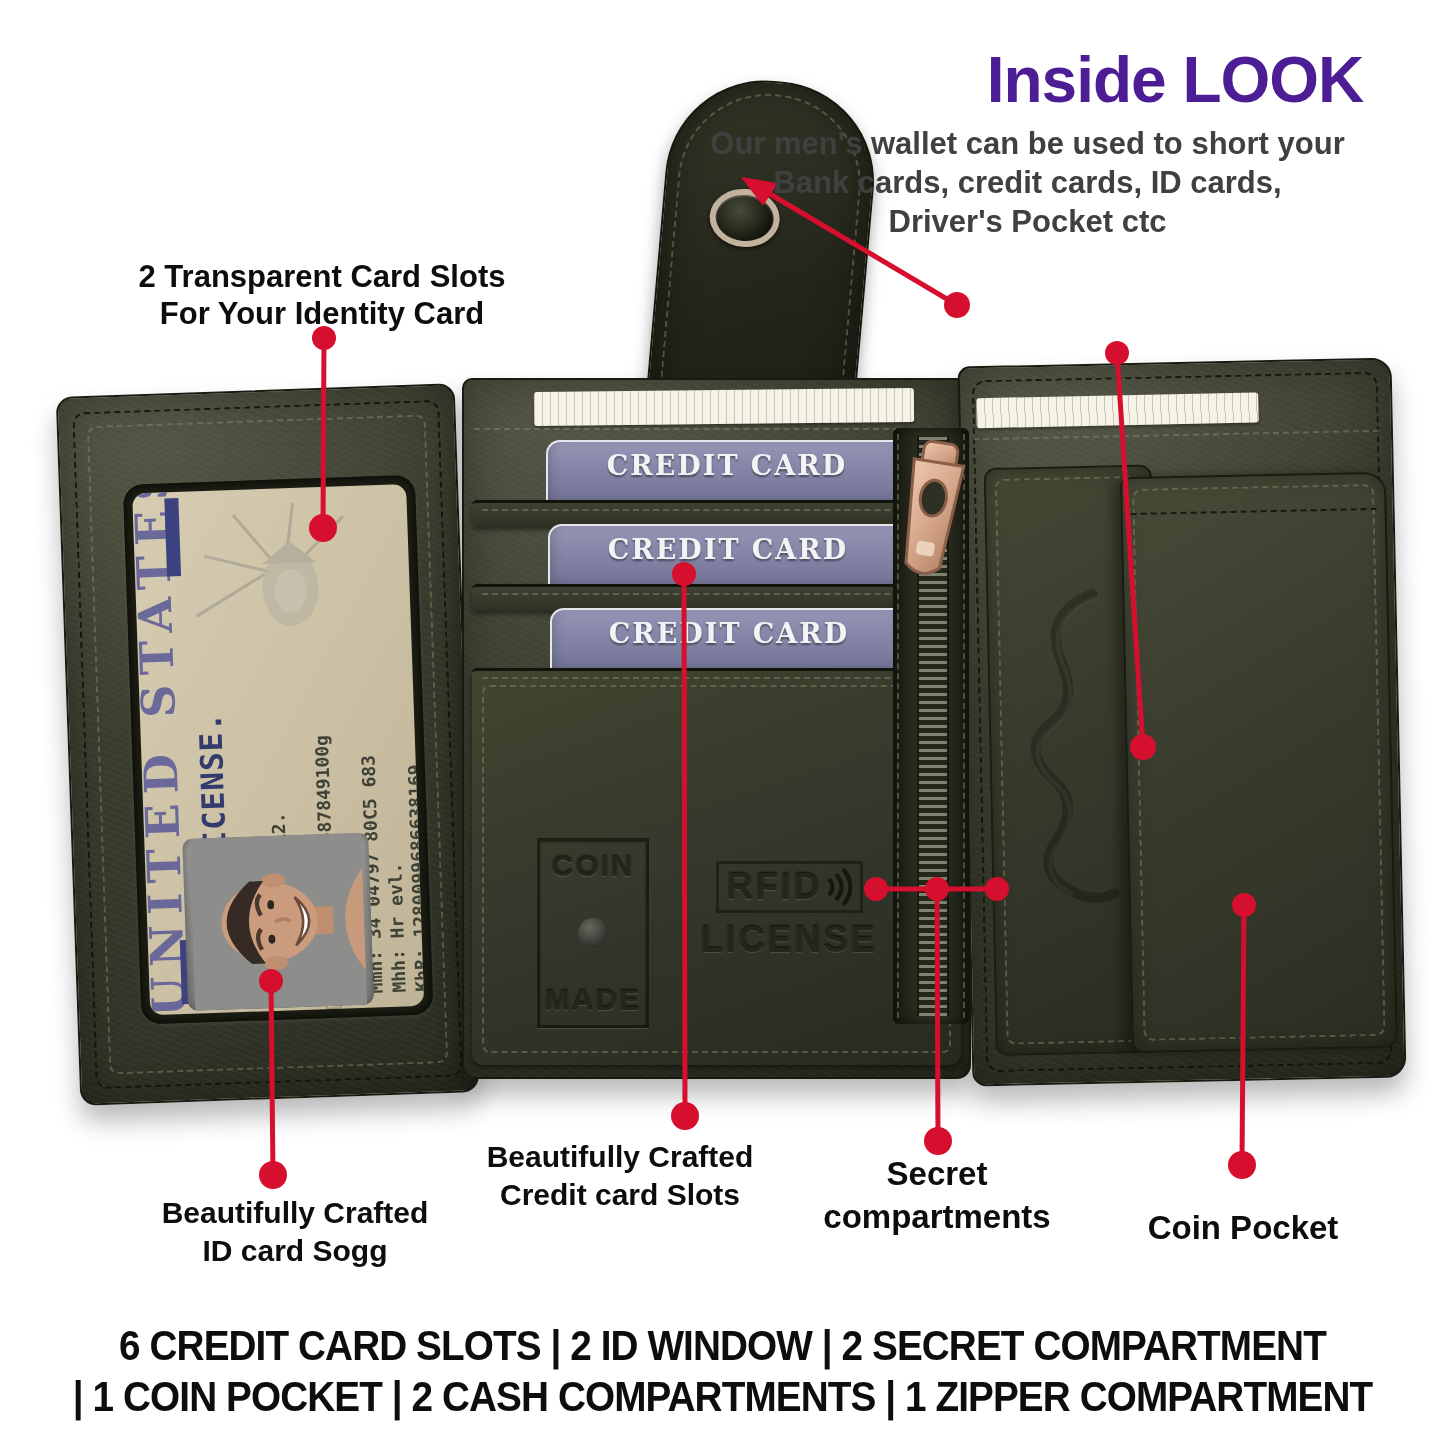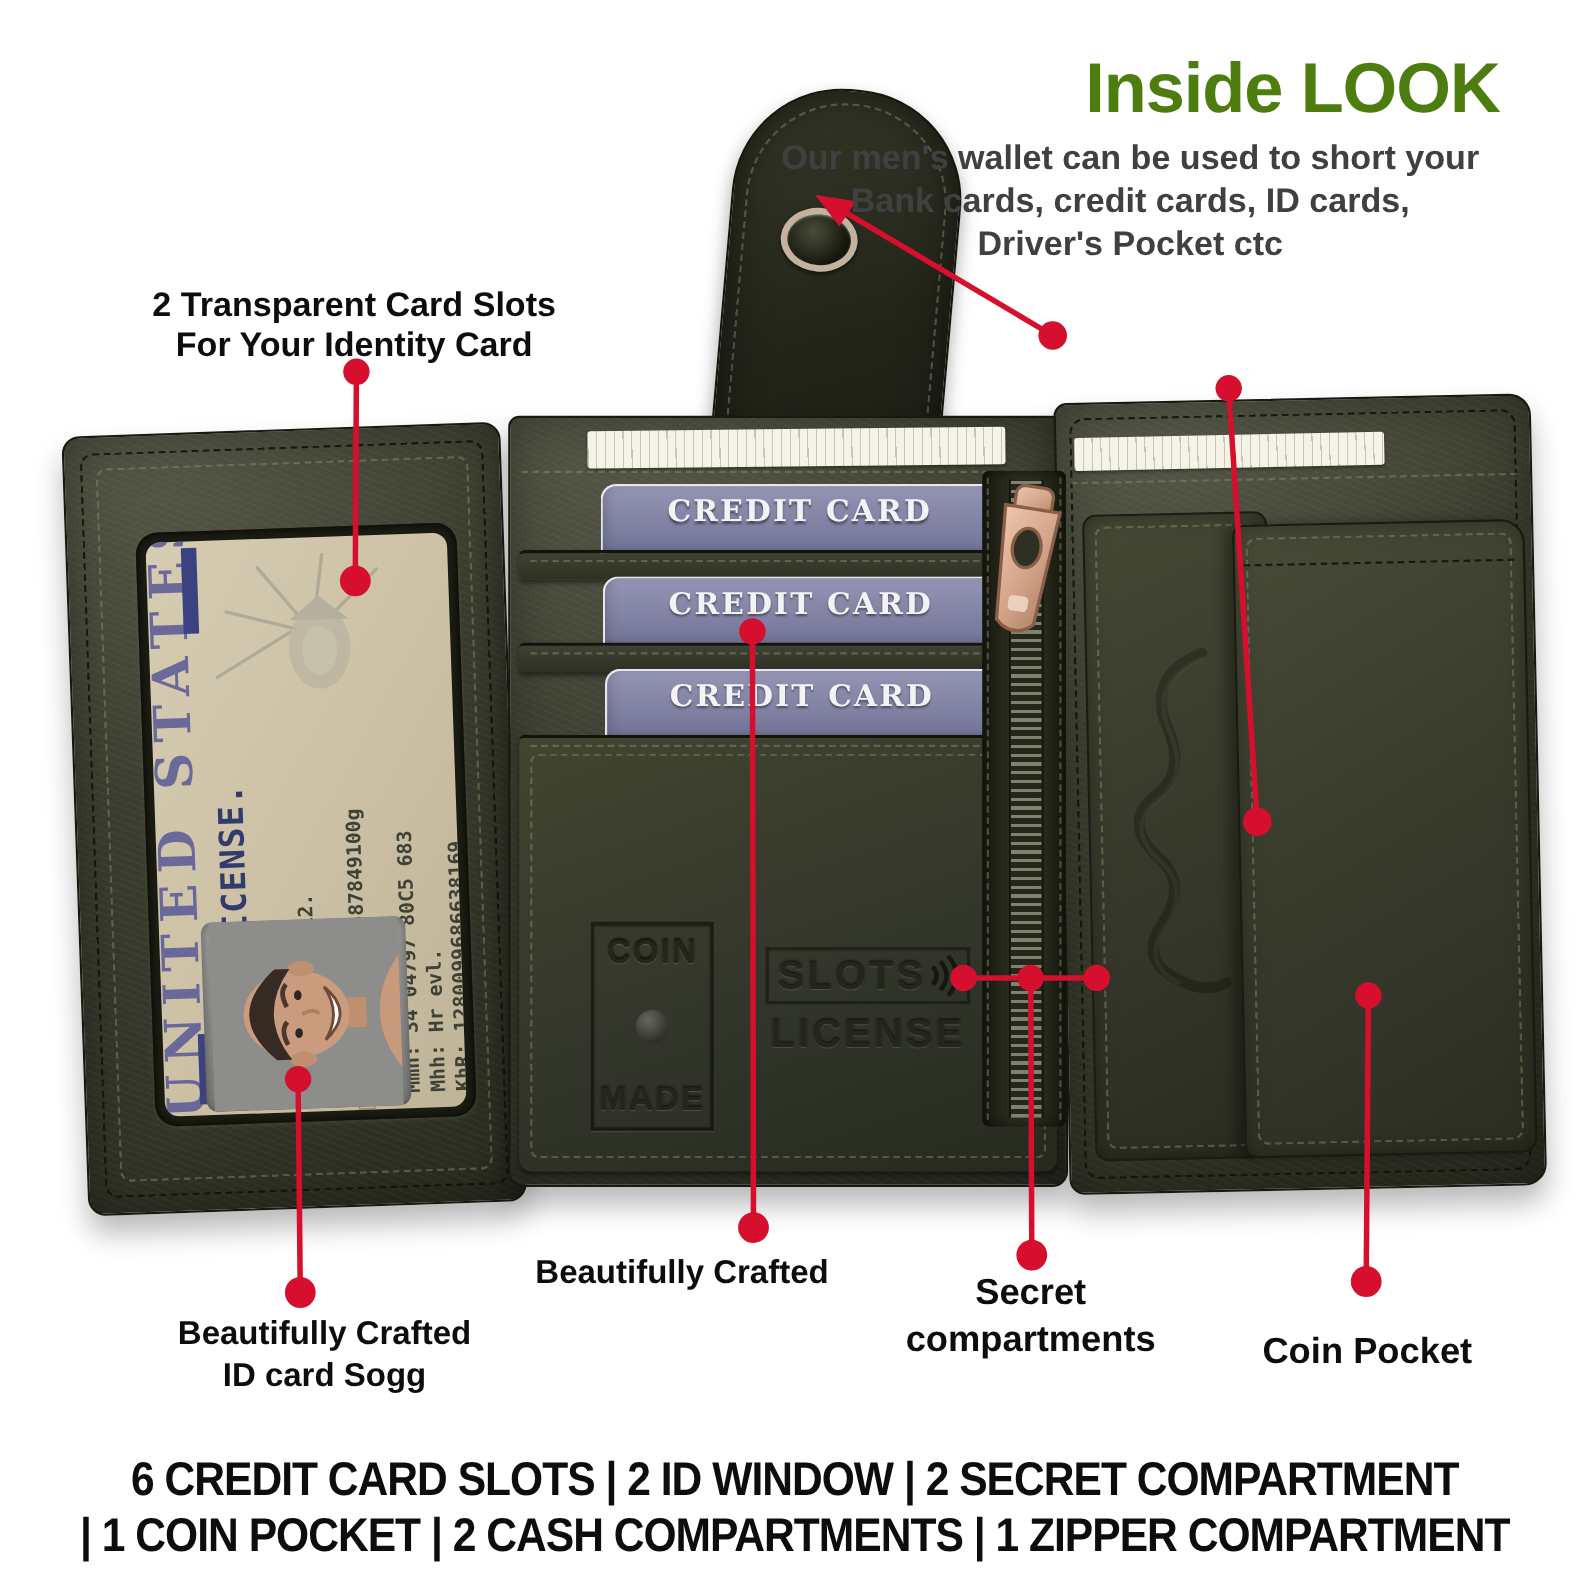--- a/index.html
+++ b/index.html
@@ -13,21 +13,21 @@
      linear-gradient(150deg,#4b4e3b 0%,#3a3d2e 45%,#2a2c20 100%);}
   .panel{position:absolute;border:2px solid #181a10;border-radius:16px;
          box-shadow:0 16px 26px rgba(0,0,0,.28), inset 0 0 50px rgba(0,0,0,.38);}
   .stitch{position:absolute;border:2px dashed rgba(16,18,8,.85);border-radius:12px;pointer-events:none;}
   .stitch.light{border-color:rgba(140,145,108,.45);}
   .lip{position:absolute;left:8px;width:489px;border-top:3px solid #12140c;border-radius:5px;
        background:linear-gradient(#3f4232,#2e3023);box-shadow:0 3px 5px rgba(0,0,0,.45);}
   .lip .st{position:absolute;left:10px;right:10px;top:6px;border-top:2px dashed rgba(150,155,118,.4);}
   
   .lbl{position:absolute;text-align:center;font-weight:bold;color:#0d0d0d;z-index:60;line-height:1.2;}
-  .title{font-size:64px;letter-spacing:-1px;color:#4d7c0f;}
+  .title{font-size:64px;letter-spacing:-1px;color:#4c1d95;}
   .subtitle{font-size:31px;color:#404040;line-height:39px;}
   .callout-lg{font-size:33px;line-height:43px;}
   .callout-md{font-size:30px;line-height:38px;}
   .callout-sm{font-size:31px;line-height:37px;}
   .summary{font-size:43px;line-height:51px;transform:scaleX(.9);transform-origin:center;letter-spacing:-1px;}
   
   .ccard{position:absolute;height:70px;border:2px solid #e6e6ef;border-bottom:none;
          border-radius:14px 14px 0 0;
          background:linear-gradient(#9494b4,#6e6e93);box-shadow:inset 0 -8px 14px rgba(0,0,0,.25);
          display:flex;justify-content:center;align-items:flex-start;}
@@ -166,21 +166,21 @@
                   border:3px solid rgba(8,10,2,.55);box-shadow:0 1px 1px rgba(255,255,255,.12), inset 0 1px 2px rgba(0,0,0,.5);
                   display:flex;flex-direction:column;align-items:center;justify-content:space-between;padding:8px 0;">
         <div class="emboss" style="font-size:30px;letter-spacing:2px;">COIN</div>
         <div style="width:30px;height:30px;border-radius:50%;
                     background:radial-gradient(circle at 38% 32%, rgba(255,255,255,.25), rgba(0,0,0,.5));"></div>
         <div class="emboss" style="font-size:30px;letter-spacing:2px;">MADE</div>
       </div>
 
       <div style="position:absolute;left:222px;top:190px;width:190px;text-align:center;">
         <div style="display:inline-flex;align-items:center;border:3px solid rgba(8,10,2,.45);padding:2px 8px;">
-          <span class="emboss" style="font-size:36px;letter-spacing:3px;">SLOTS</span>
+          <span class="emboss" style="font-size:36px;letter-spacing:3px;">RFID</span>
           <svg width="26" height="40" viewBox="0 0 26 40" style="margin-left:3px;">
             <g stroke="rgba(10,12,4,.7)" stroke-width="4" fill="none">
               <path d="M3,12 q7,8 0,16"></path>
                 <path d="M10,7 q11,13 0,26"></path>
                 <path d="M17,2 q15,18 0,36"></path>
             </g>
           </svg>
         </div>
         <div class="emboss" style="font-size:36px;letter-spacing:3px;margin-top:6px;">LICENSE</div>
       </div>
@@ -281,20 +281,21 @@
   </div>
 
   <div class="lbl callout-sm" style="left:77px;top:258px;width:490px;">
     <div>2 Transparent Card Slots</div>
     <div>For Your Identity Card</div>
   </div>
 
 
   <div class="lbl callout-md" style="left:400px;top:1138px;width:440px;">
     <div>Beautifully Crafted</div>
+    <div>Credit card Slots</div>
   </div>
 
   <div class="lbl callout-md" style="left:75px;top:1194px;width:440px;">
     <div>Beautifully Crafted</div>
     <div>ID card Sogg</div>
   </div>
 
   <div class="lbl callout-lg" style="left:717px;top:1152px;width:440px;">
     <div>Secret</div>
     <div>compartments</div>

